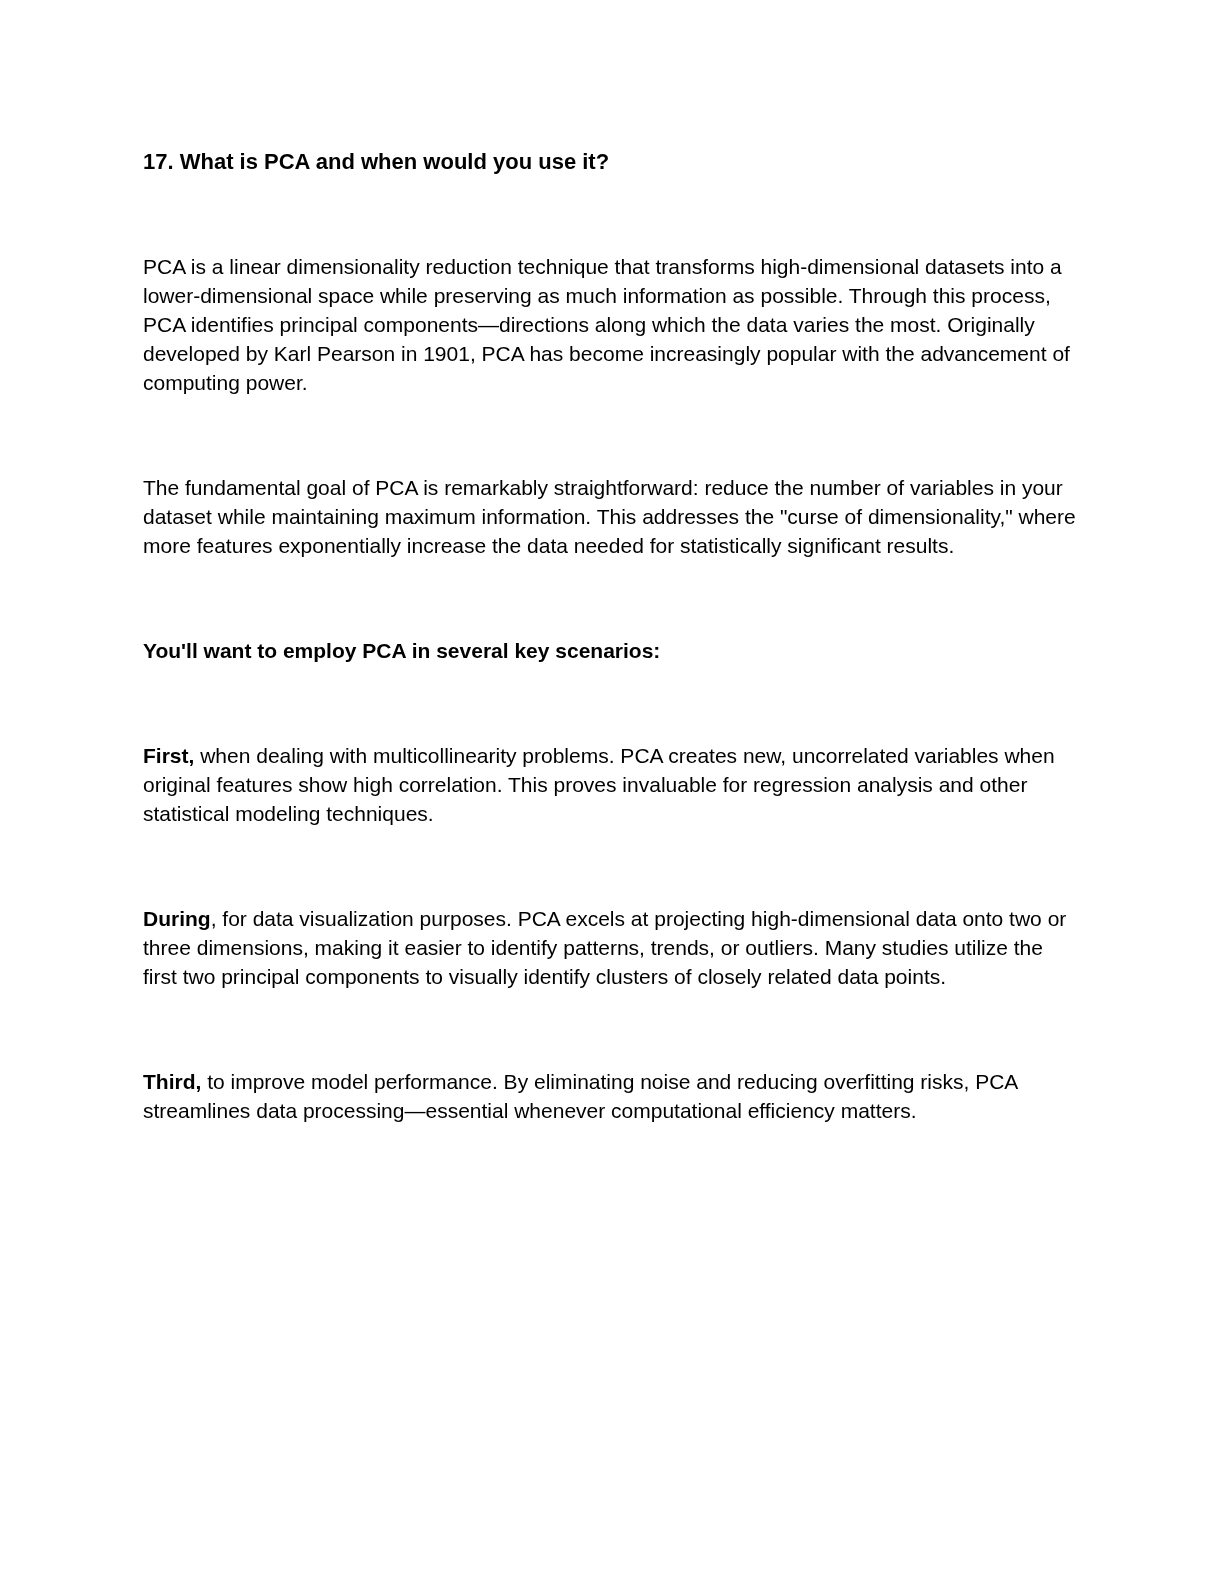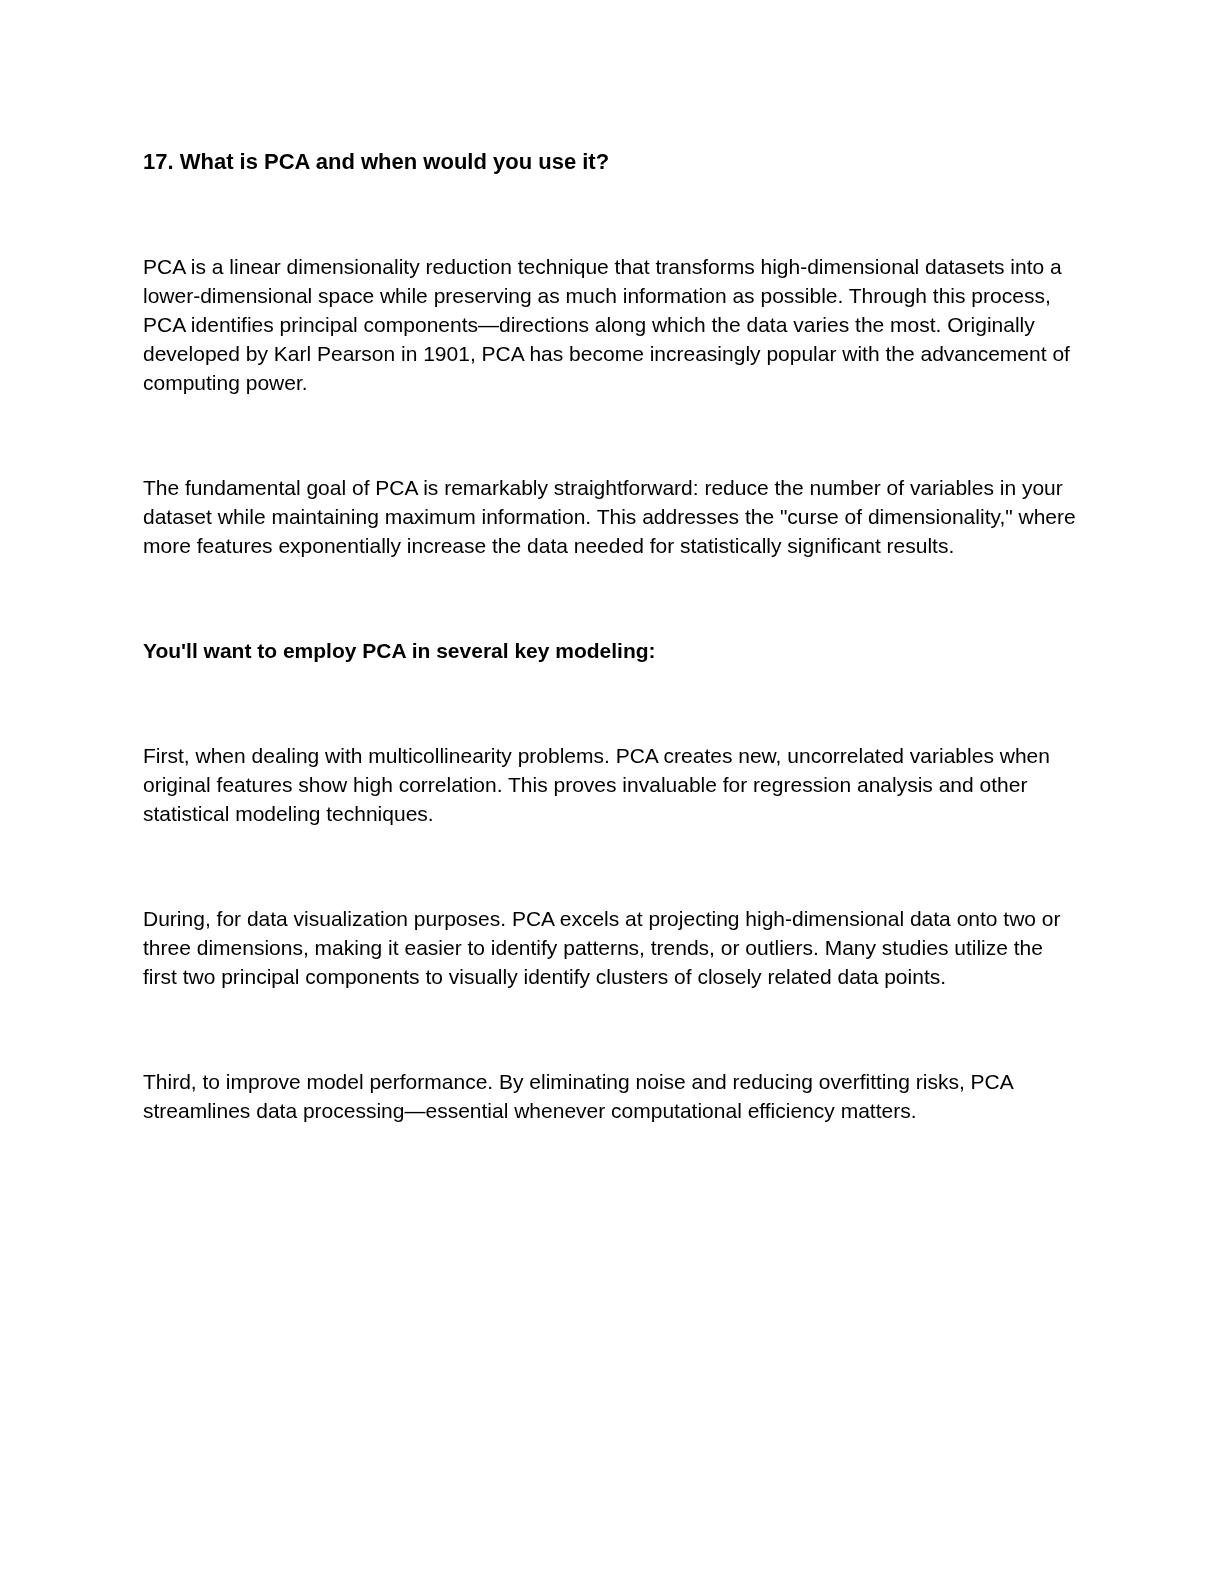--- a/index.html
+++ b/index.html
@@ -31,40 +31,40 @@
     margin: 0 0 75px 0;
   }
   .para {
     margin: 0 0 76px 0;
   }
   .subheading {
     font-weight: bold;
     margin: 0 0 76px 0;
   }
   .lead {
-    font-weight: normal;
+    font-weight: bold;
   }
   .para:last-child {
     margin-bottom: 0;
     margin-top: 47px;
   }
 </style>
 </head>
 <body>
 
 <div class="page">
 
   <div class="heading">17. What is PCA and when would you use it?</div>
 
 
   <p class="para">PCA is a linear dimensionality reduction technique that transforms high-dimensional datasets into a lower-dimensional space while preserving as much information as possible. Through this process, PCA identifies principal components—directions along which the data varies the most. Originally developed by Karl Pearson in 1901, PCA has become increasingly popular with the advancement of computing power.</p>
 
   <p class="para">The fundamental goal of PCA is remarkably straightforward: reduce the number of variables in your dataset while maintaining maximum information. This addresses the "curse of dimensionality," where more features exponentially increase the data needed for statistically significant results.</p>
 
-  <div class="subheading">You'll want to employ PCA in several key modeling:</div>
+  <div class="subheading">You'll want to employ PCA in several key scenarios:</div>
 
   <p class="para"><span class="lead">First,</span><span> when dealing with multicollinearity problems. PCA creates new, uncorrelated variables when original features show high correlation. This proves invaluable for regression analysis and other statistical modeling techniques.</span></p>
 
   <p class="para"><span class="lead">During</span><span>, for data visualization purposes. PCA excels at projecting high-dimensional data onto two or three dimensions, making it easier to identify patterns, trends, or outliers. Many studies utilize the first two principal components to visually identify clusters of closely related data points.</span></p>
 
   <p class="para"><span class="lead">Third,</span><span> to improve model performance. By eliminating noise and reducing overfitting risks, PCA streamlines data processing—essential whenever computational efficiency matters.</span></p>
 
 </div>
 
 </body></html>

